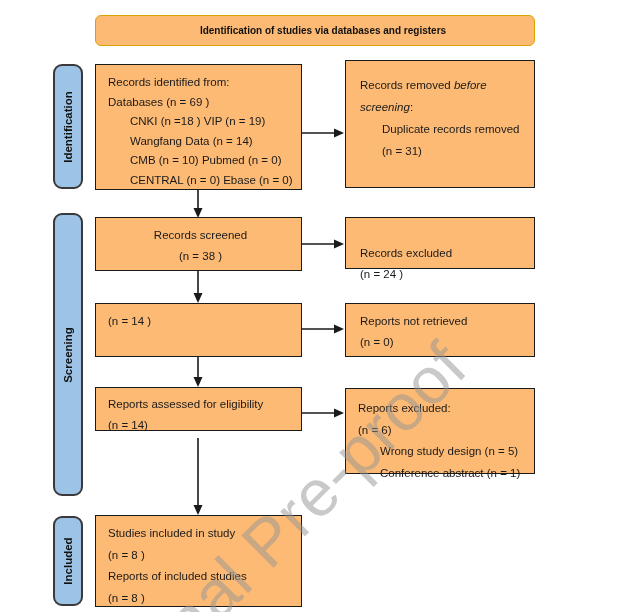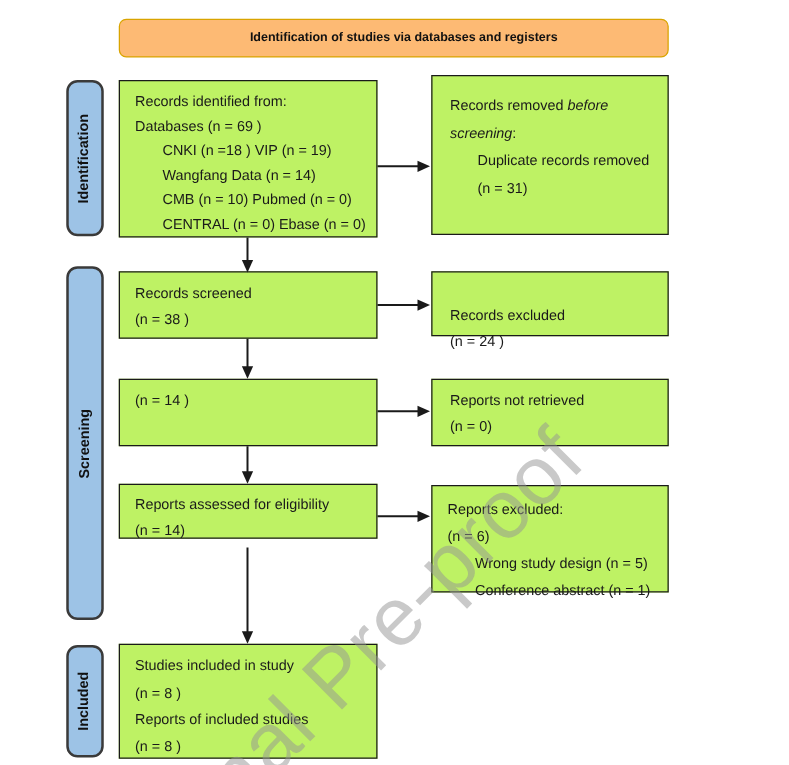--- a/index.html
+++ b/index.html
@@ -28,30 +28,30 @@
   .stage span {
     transform:rotate(-90deg); white-space:nowrap;
     font-size:11.5px; font-weight:bold; color:#111;
   }
   #stage-identification { top:64px;  height:125px; }
   #stage-screening      { top:213px; height:283px; }
   #stage-included       { top:516px; height:90px;  }
 
   
   .box {
-    position:absolute; box-sizing:border-box; background:#bef264;
+    position:absolute; box-sizing:border-box; background:#fdba74;
     border:1.5px solid #1a1a1a; z-index:2; font-size:11.5px;
   }
   .box p { margin:0; }
   .ind { padding-left:22px; }
   .it  { font-style:italic; }
 
   .b-records-identified  { left:95px;  top:64px;  width:207px; height:126px; padding:8px 8px 0 12px;  line-height:19.5px; }
   .b-records-removed     { left:345px; top:60px;  width:190px; height:128px; padding:13px 12px 0 14px; line-height:22px; }
-  .b-records-screened    { left:95px;  top:217px; width:207px; height:54px;  padding:7px 8px 0 12px;   line-height:21px; }
+  .b-records-screened    { left:95px;  top:217px; width:207px; height:54px;  padding:7px 8px 0 12px;   line-height:21px;text-align:center; }
   .b-records-excluded    { left:345px; top:217px; width:190px; height:52px;  padding:25px 8px 0 14px;   line-height:21px; }
   .b-reports-sought      { left:95px;  top:303px; width:207px; height:54px;  padding:7px 8px 0 12px;   line-height:21px; }
   .b-reports-notretrieved{ left:345px; top:303px; width:190px; height:54px;  padding:7px 8px 0 14px;   line-height:21px; }
   .b-reports-assessed    { left:95px;  top:387px; width:207px; height:44px;  padding:6px 8px 0 12px;   line-height:21px; }
   .b-reports-excluded    { left:345px; top:388px; width:190px; height:86px; padding:9px 8px 0 12px;   line-height:21.5px; }
   .b-studies-included    { left:95px;  top:515px; width:207px; height:92px;  padding:7px 8px 0 12px;   line-height:21.5px; }
 
   
   .arrows { position:absolute; left:0; top:0; z-index:3; pointer-events:none; }
 

